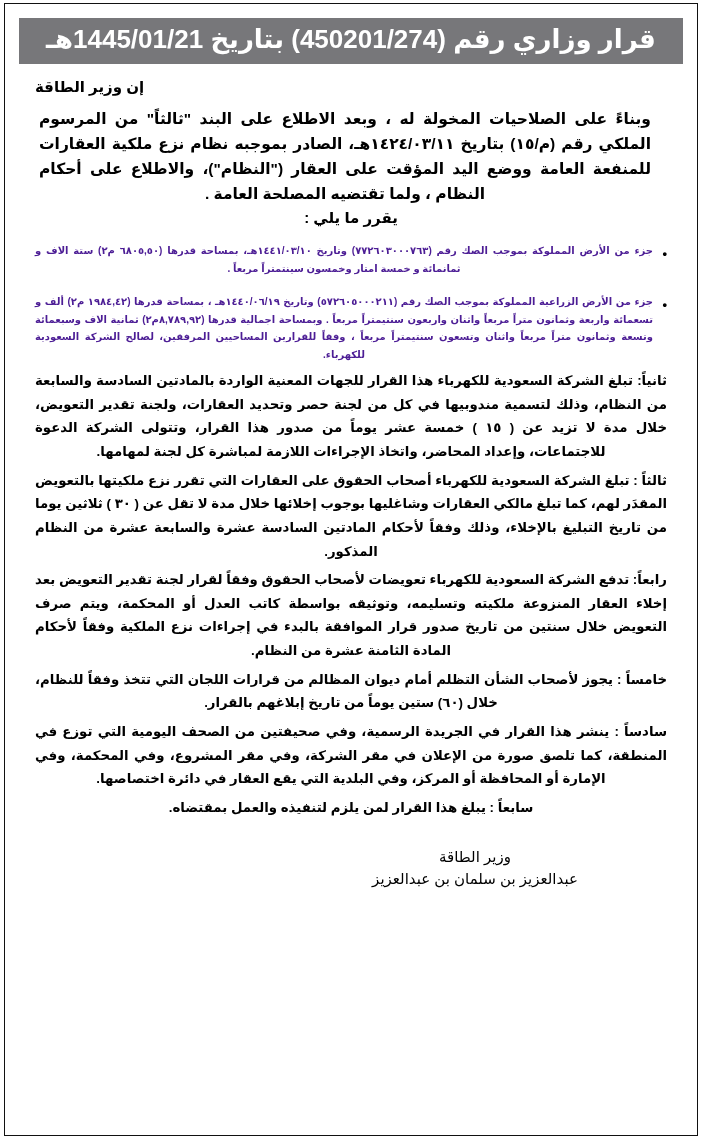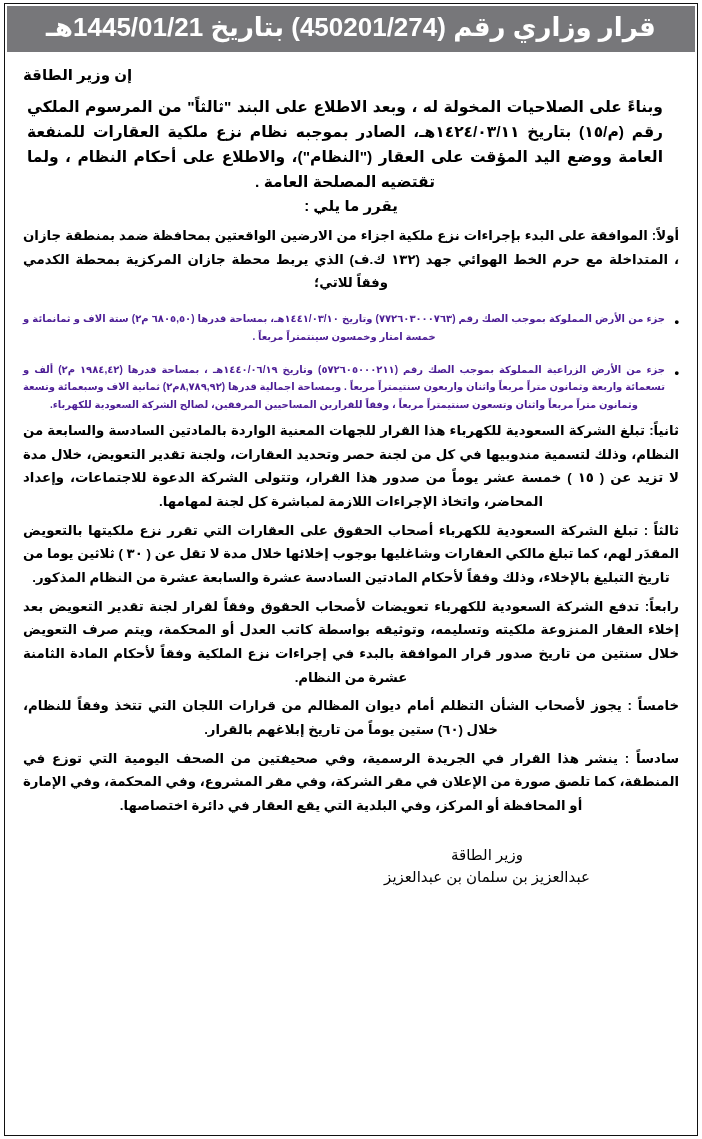--- a/index.html
+++ b/index.html
@@ -30,21 +30,21 @@
     top: 3px;
     right: 4px;
     bottom: 3px;
     border: 1px solid #111;
     box-sizing: border-box;
   }
 
   .inner {
     position: absolute;
     left: 0; top: 0; right: 0; bottom: 0;
-    padding: 1px;
+    padding: 13px;
     box-sizing: border-box;
   }
 
   
   .header-bar {
     margin: 5px 6px 0 6px;
     background: #77777a;
     color: #ffffff;
     text-align: center;
     padding: 6px 4px 9px 4px;
@@ -180,37 +180,37 @@
     </div>
 
     <div class="body-wrap">
 
       <div class="subtitle">إن وزير الطاقة</div>
 
       <div class="preamble">وبناءً على الصلاحيات المخولة له ، وبعد الاطلاع على البند "ثالثاً" من المرسوم الملكي رقم (م/١٥) بتاريخ ١٤٢٤/٠٣/١١هـ، الصادر بموجبه نظام نزع ملكية العقارات للمنفعة العامة ووضع اليد المؤقت على العقار ("النظام")، والاطلاع على أحكام النظام ، ولما تقتضيه المصلحة العامة .</div>
 
       <div class="decides">يقرر ما يلي :</div>
 
-      <div class="clause">أولاً: الموافقة على البدء بإجراءات نزع ملكية اجزاء من الارضين الواقعتين بمحافظة ضمد بمنطقة جازان ، المتداخلة مع حرم الخط الهوائي جهد (١٣٢ ك.ف) الذي يربط محطة جازان المركزية بمحطة الكدمي وفقاً للاتي؛</div>
 
       <ul class="bullets">
         <li>جزء من الأرض المملوكة بموجب الصك رقم (٧٧٢٦٠٣٠٠٠٧٦٣) وتاريخ ١٤٤١/٠٣/١٠هـ، بمساحة قدرها (٦٨٠٥,٥٠ م٢) ستة الاف و ثمانمائة و خمسة امتار وخمسون سينتمتراً مربعاً .</li>
         <li>جزء من الأرض الزراعية المملوكة بموجب الصك رقم (٥٧٢٦٠٥٠٠٠٢١١) وتاريخ ١٤٤٠/٠٦/١٩هـ ، بمساحة قدرها (١٩٨٤,٤٢ م٢) ألف و تسعمائة واربعة وثمانون متراً مربعاً واثنان واربعون سنتيمتراً مربعاً . وبمساحة اجمالية قدرها (٨,٧٨٩,٩٢م٢) ثمانية الاف وسبعمائة وتسعة وثمانون متراً مربعاً واثنان وتسعون سنتيمتراً مربعاً ، وفقاً للقرارين المساحيين المرفقين، لصالح الشركة السعودية للكهرباء.</li>
       </ul>
 
       <div class="clause">ثانياً: تبلغ الشركة السعودية للكهرباء هذا القرار للجهات المعنية الواردة بالمادتين السادسة والسابعة من النظام، وذلك لتسمية مندوبيها في كل من لجنة حصر وتحديد العقارات، ولجنة تقدير التعويض، خلال مدة لا تزيد عن ( ١٥ ) خمسة عشر يوماً من صدور هذا القرار، وتتولى الشركة الدعوة للاجتماعات، وإعداد المحاضر، واتخاذ الإجراءات اللازمة لمباشرة كل لجنة لمهامها.</div>
 
       <div class="clause">ثالثاً : تبلغ الشركة السعودية للكهرباء أصحاب الحقوق على العقارات التي تقرر نزع ملكيتها بالتعويض المقدَر لهم، كما تبلغ مالكي العقارات وشاغليها بوجوب إخلائها خلال مدة لا تقل عن ( ٣٠ ) ثلاثين يوما من تاريخ التبليغ بالإخلاء، وذلك وفقاً لأحكام المادتين السادسة عشرة والسابعة عشرة من النظام المذكور.</div>
 
       <div class="clause">رابعاً: تدفع الشركة السعودية للكهرباء تعويضات لأصحاب الحقوق وفقاً لقرار لجنة تقدير التعويض بعد إخلاء العقار المنزوعة ملكيته وتسليمه، وتوثيقه بواسطة كاتب العدل أو المحكمة، ويتم صرف التعويض خلال سنتين من تاريخ صدور قرار الموافقة بالبدء في إجراءات نزع الملكية وفقاً لأحكام المادة الثامنة عشرة من النظام.</div>
 
       <div class="clause">خامساً : يجوز لأصحاب الشأن التظلم أمام ديوان المظالم من قرارات اللجان التي تتخذ وفقاً للنظام، خلال (٦٠) ستين يوماً من تاريخ إبلاغهم بالقرار.</div>
 
       <div class="clause">سادساً : ينشر هذا القرار في الجريدة الرسمية، وفي صحيفتين من الصحف اليومية التي توزع في المنطقة، كما تلصق صورة من الإعلان في مقر الشركة، وفي مقر المشروع، وفي المحكمة، وفي الإمارة أو المحافظة أو المركز، وفي البلدية التي يقع العقار في دائرة اختصاصها.</div>
 
+      <div class="para-plain">سابعاً : يبلغ هذا القرار لمن يلزم لتنفيذه والعمل بمقتضاه.</div>
 
 
       <div class="sig-block">
         <div class="sig-title">وزير الطاقة</div>
         <div class="sig-name">عبدالعزيز بن سلمان بن عبدالعزيز</div>
       </div>
 
     </div>
   </div>
 </div>

